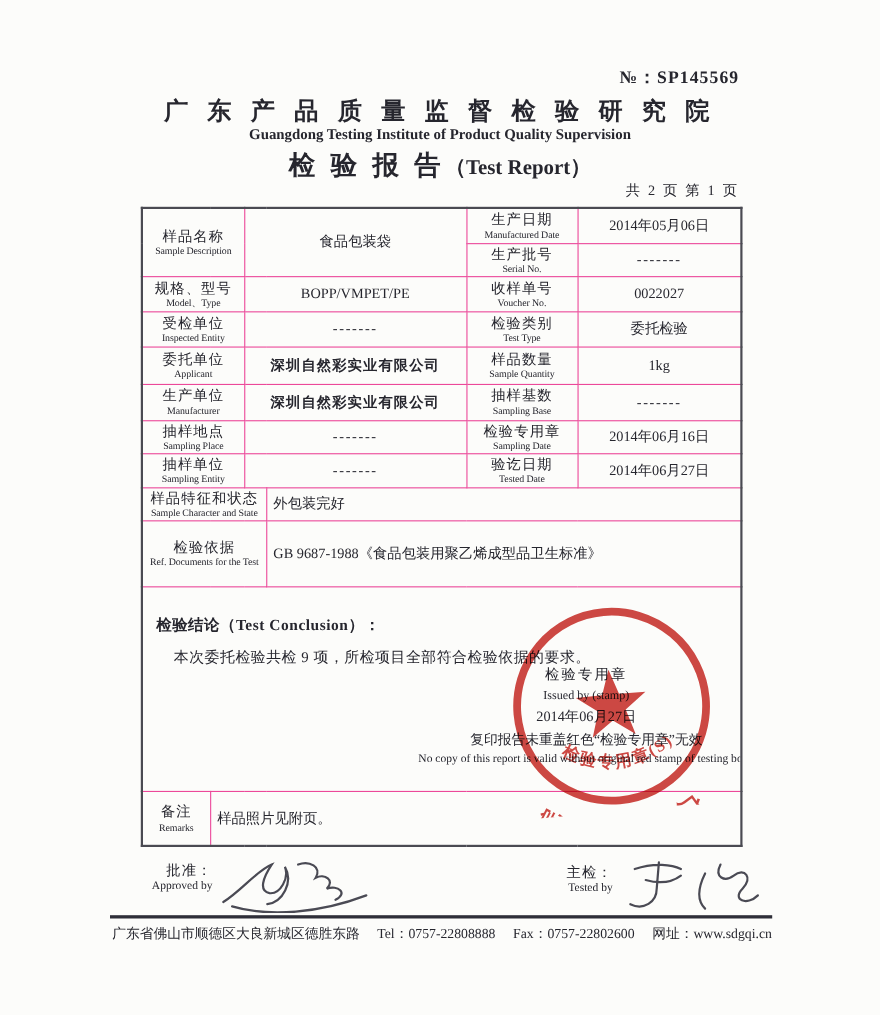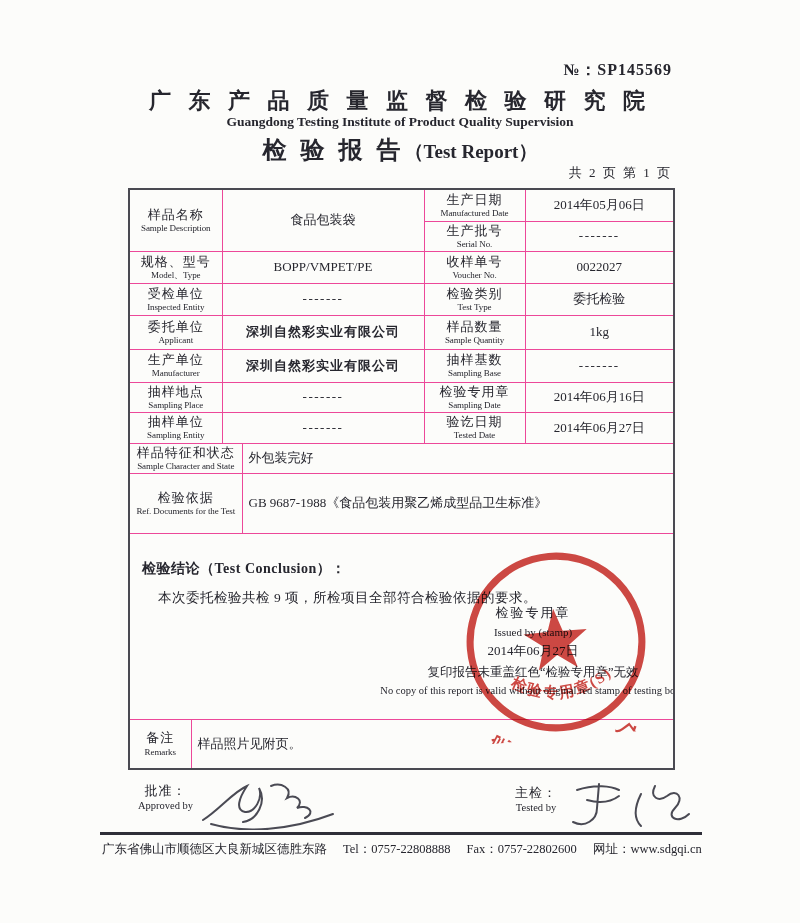--- a/index.html
+++ b/index.html
@@ -42,21 +42,21 @@
   .st-line2{font-size:11px;margin-top:4px;}
   .st-line3{font-size:13px;margin-top:4px;}
   .st-line4{font-size:12.5px;margin-top:4px;}
   .st-line5{font-size:10.5px;margin-top:4px;text-align:center;}
   
   .stamp{position:absolute;left:460px;top:546px;width:192px;height:192px;
     mix-blend-mode:multiply;opacity:0.88;transform:rotate(-5deg);pointer-events:none;}
   
   .sig-row{position:absolute;left:0;top:776px;width:800px;height:56px;}
   .sig-group{position:absolute;display:flex;align-items:flex-start;}
-  .sig-label{text-align:center;}
+  .sig-label{text-align:right;}
   .sig-label .cn{font-size:13px;letter-spacing:1px;}
   .sig-label .en{font-size:10.5px;}
   .sig-svg{margin-left:6px;margin-top:-6px;}
   .sig-svg path{fill:none;stroke:#2a2a36;stroke-width:2;stroke-linecap:round;opacity:.85;}
   
   .footer-rule{position:absolute;left:100px;top:832px;width:602px;height:3px;background:#2e2e38;}
   .footer-text{position:absolute;left:102px;top:841px;width:600px;display:flex;gap:16px;
     font-size:12.5px;white-space:nowrap;}
 </style>
 </head>

